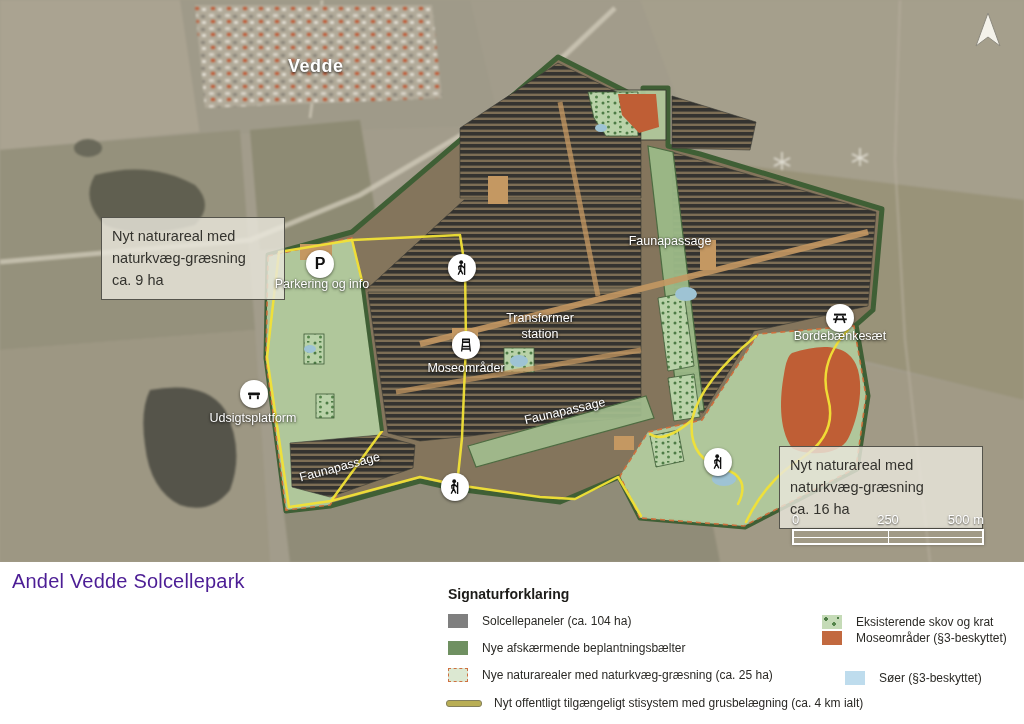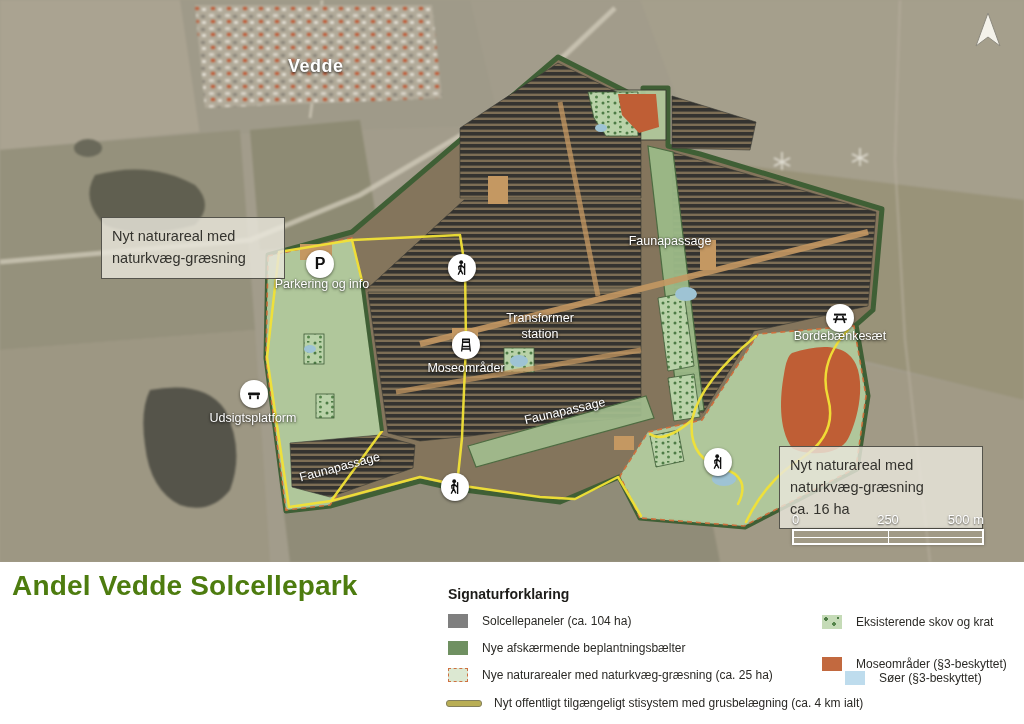--- a/index.html
+++ b/index.html
@@ -25,21 +25,21 @@
                    text-shadow:0 1px 2px rgba(0,0,0,.7);}
   .scalebar-labels .t0{position:absolute;left:0;}
   .scalebar-labels .t250{position:absolute;left:50%;transform:translateX(-50%);}
   .scalebar-labels .t500{position:absolute;right:0;}
   .scalebar-bar{position:relative;height:12px;border:2px solid #fff;box-shadow:0 0 3px rgba(0,0,0,.35);}
   .scalebar-bar::before{content:"";position:absolute;left:0;right:0;top:50%;border-top:1.5px solid #fff;}
   .scalebar-bar::after{content:"";position:absolute;left:50%;top:0;bottom:0;border-left:1.5px solid #fff;}
 
   
   .footer{position:absolute;left:0;top:562px;width:1024px;height:162px;background:#ffffff;}
-  .title{position:absolute;left:12px;top:8px;font-size:28px;font-weight:bold;color:#4d7c0f;letter-spacing:.2px;}
+  .title{position:absolute;left:12px;top:8px;font-size:20px;font-weight:normal;color:#4c1d95;letter-spacing:.2px;}
   .subtitle{position:absolute;left:12px;top:38px;font-size:16.5px;color:#a6a39d;}
   .legend-title{position:absolute;left:448px;top:24px;font-size:14px;font-weight:bold;color:#1d1c19;}
   .lrow{position:absolute;display:flex;align-items:center;}
   .lrow .lt{font-size:12px;color:#2a2925;margin-left:14px;white-space:nowrap;}
   .sw{width:20px;height:14px;flex:0 0 auto;}
   .sw-dashed{border:1.5px dashed #cf7040;box-sizing:border-box;}
   .sw-line{width:34px;height:5px;border-radius:3px;border:1px solid #84805c;flex:0 0 auto;}
   .sw-line + .lt{margin-left:0px;}
   .sw-skov{background-image:
       radial-gradient(circle at 4px 4px,#4e7c46 1.6px,transparent 1.8px),
@@ -160,20 +160,21 @@
       </g>
 
       <line x1="362" y1="281" x2="382" y2="431" stroke="#3f5f35" stroke-width="4"></line>
     </svg>
 
     <div class="maplabel town" style="left:288px;top:55px;">Vedde</div>
 
     <div class="callout" style="left:101px;top:217px;width:162px;">
       <div>Nyt naturareal med</div>
       <div>naturkvæg-græsning</div>
+      <div>ca. 9 ha</div>
     </div>
     <div class="callout" style="left:779px;top:446px;width:182px;">
       <div>Nyt naturareal med</div>
       <div>naturkvæg-græsning</div>
       <div>ca. 16 ha</div>
     </div>
 
     <div class="poi" style="left:306px;top:250px;">
       <span>P</span>
     </div>
@@ -268,21 +269,21 @@
     </div>
     <div class="lrow" style="left:446px;top:134px;">
       <div class="sw-line" style="background-color: rgb(185, 174, 85);"></div>
       <div class="lt" style="margin-left:12px;">Nyt offentligt tilgængeligt stisystem med grusbelægning (ca. 4 km ialt)</div>
     </div>
 
     <div class="lrow" style="left:822px;top:53px;">
       <div class="sw sw-skov" style="background-color: rgb(197, 219, 183);"></div>
       <div class="lt">Eksisterende skov og krat</div>
     </div>
-    <div class="lrow" style="left:822px;top:95px;align-items:center;">
+    <div class="lrow" style="left:822px;top:69px;align-items:center;">
       <div class="sw" style="background-color: rgb(194, 105, 63);"></div>
       <div class="lt">Moseområder (§3-beskyttet)</div>
     </div>
     <div class="lrow" style="left:822px;top:109px;padding-left:23px;">
       <div class="sw" style="background-color: rgb(190, 220, 237);"></div>
       <div class="lt">Søer (§3-beskyttet)</div>
     </div>
   </div>
 </div>
 

